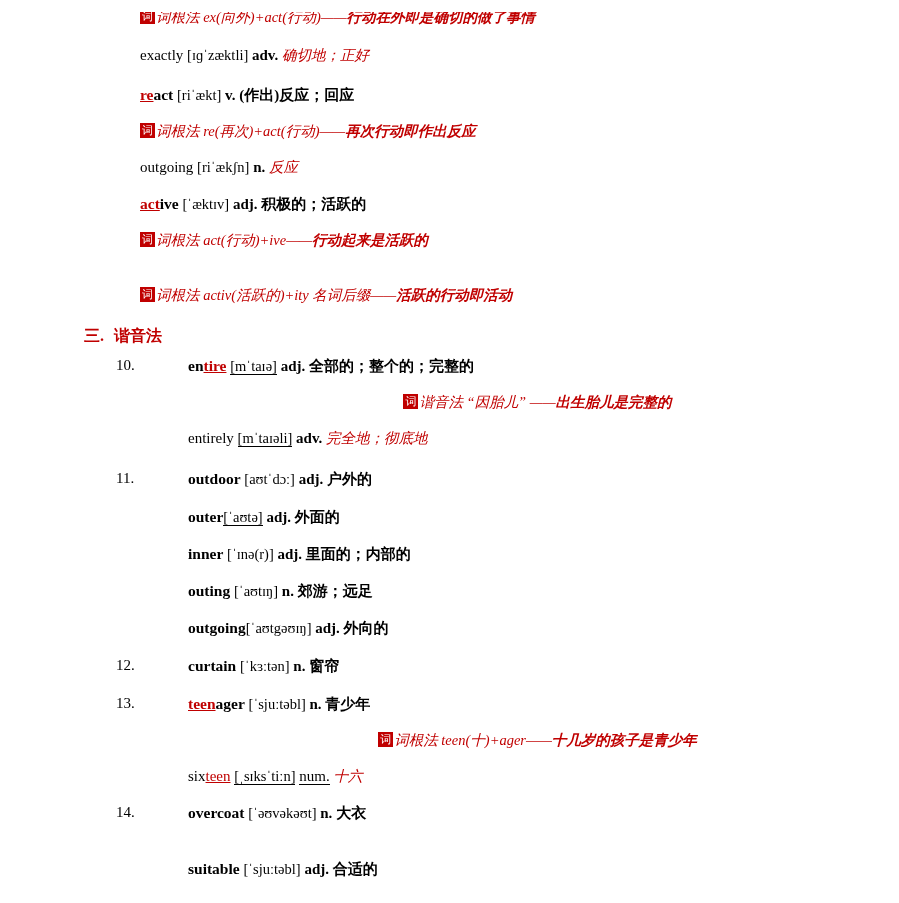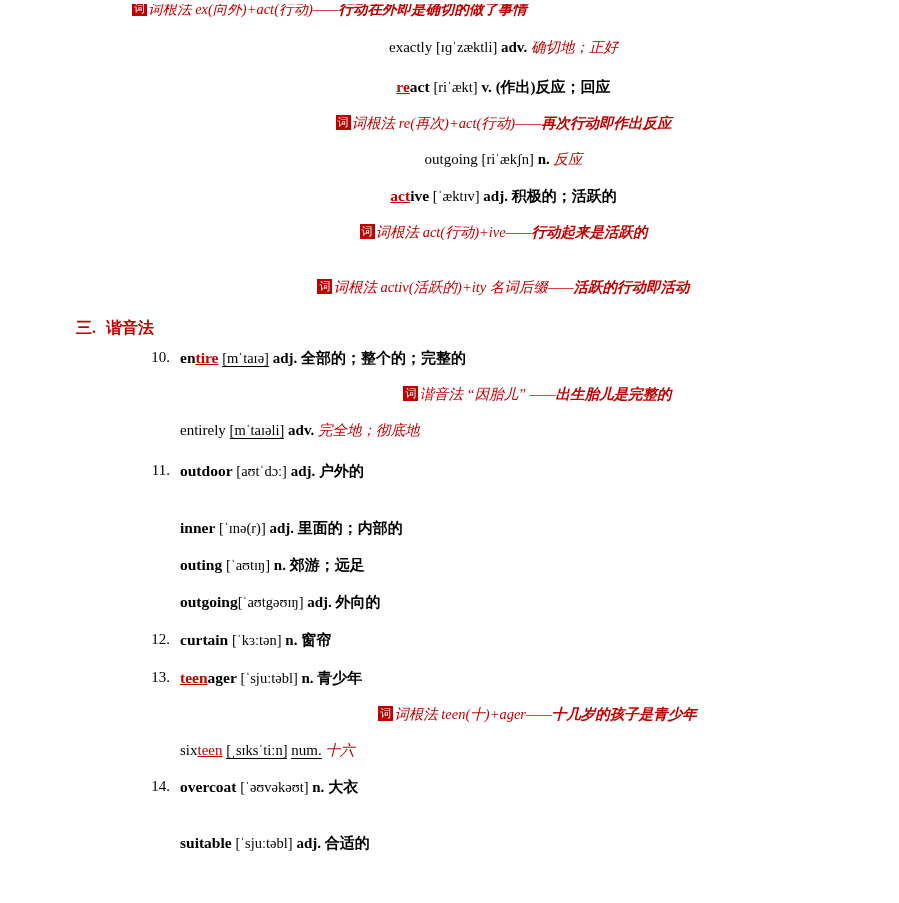--- a/index.html
+++ b/index.html
@@ -8,27 +8,26 @@
     width: 899px; height: 903px;
     background: #ffffff;
     font-family: "Liberation Serif", serif;
     color: #000;
     overflow: hidden;
   }
   .page {
     position: relative;
     width: 899px;
     height: 775px;
-    padding: 4px;
+    padding: 12px;
   }
   .body-col {
     position: relative;
     padding-left: 128px;
     padding-right: 20px;
-    text-align: center;
   }
   .line {
     position: relative;
     line-height: 17px;
     font-size: 15px;
     white-space: nowrap;
   }
   .gap-s { height: 19px; }
   .gap-m { height: 22px; }
 
@@ -76,21 +75,21 @@
   .section-head .num { margin-right: 10px; }
 
   .item {
     position: relative;
     padding-left: 176px;
   }
   .item .idx {
     position: absolute;
     left: 104px;
     width: 62px;
-    text-align: right;
+    text-align: left;
     font-size: 15px;
   }
   .sub {
     padding-left: 176px;
   }
   .sub-note {
     padding-left: 176px;
     text-align: center;
   }
   .top-lines { padding-left: 128px; }
@@ -193,20 +192,25 @@
   <div style="height:23px;"></div>
   <div class="item line">
     <span class="idx">11.</span>
     <span class="word">outdoor</span>
     <span class="phon">[aʊtˈdɔː]</span>
     <span class="pos">adj.</span>
     <span class="def def-b">户外的</span>
   </div>
 
   <div style="height:20px;"></div>
+  <div class="sub line">
+    <span class="word">outer</span><span class="phon phon-u">[ˈaʊtə]</span>
+    <span class="pos">adj.</span>
+    <span class="def def-b">外面的</span>
+  </div>
 
   <div style="height:19px;"></div>
   <div class="sub line">
     <span class="word">inner</span>
     <span class="phon">[ˈɪnə(r)]</span>
     <span class="pos">adj.</span>
     <span class="def def-b">里面的；内部的</span>
   </div>
 
   <div style="height:19px;"></div>

